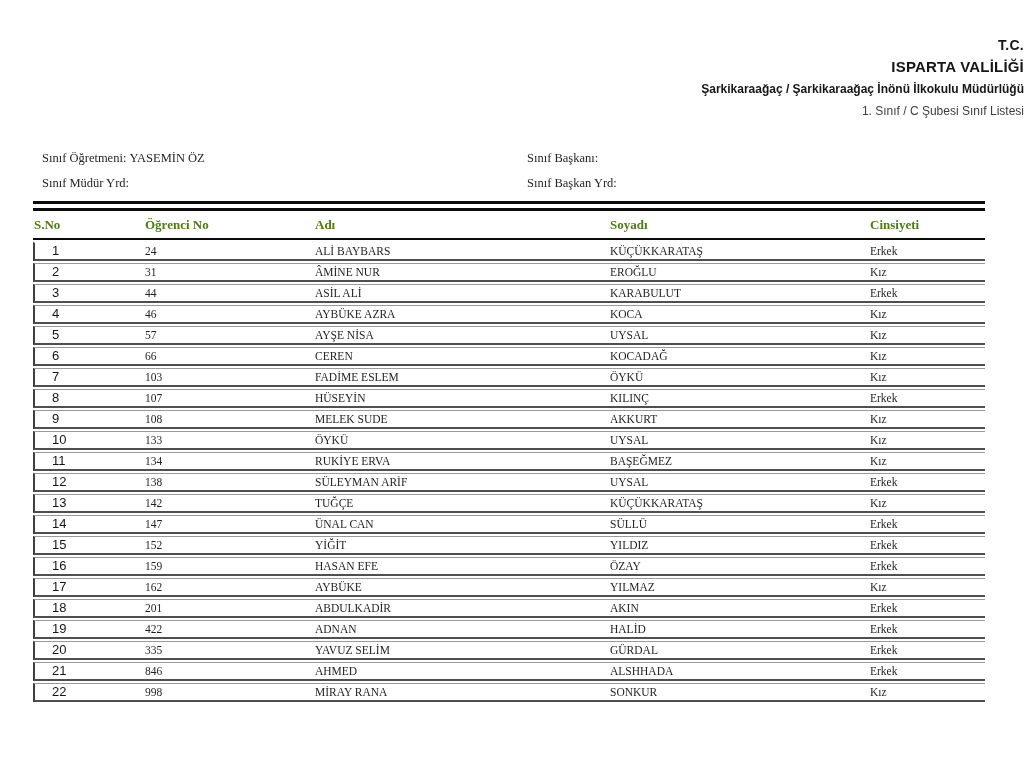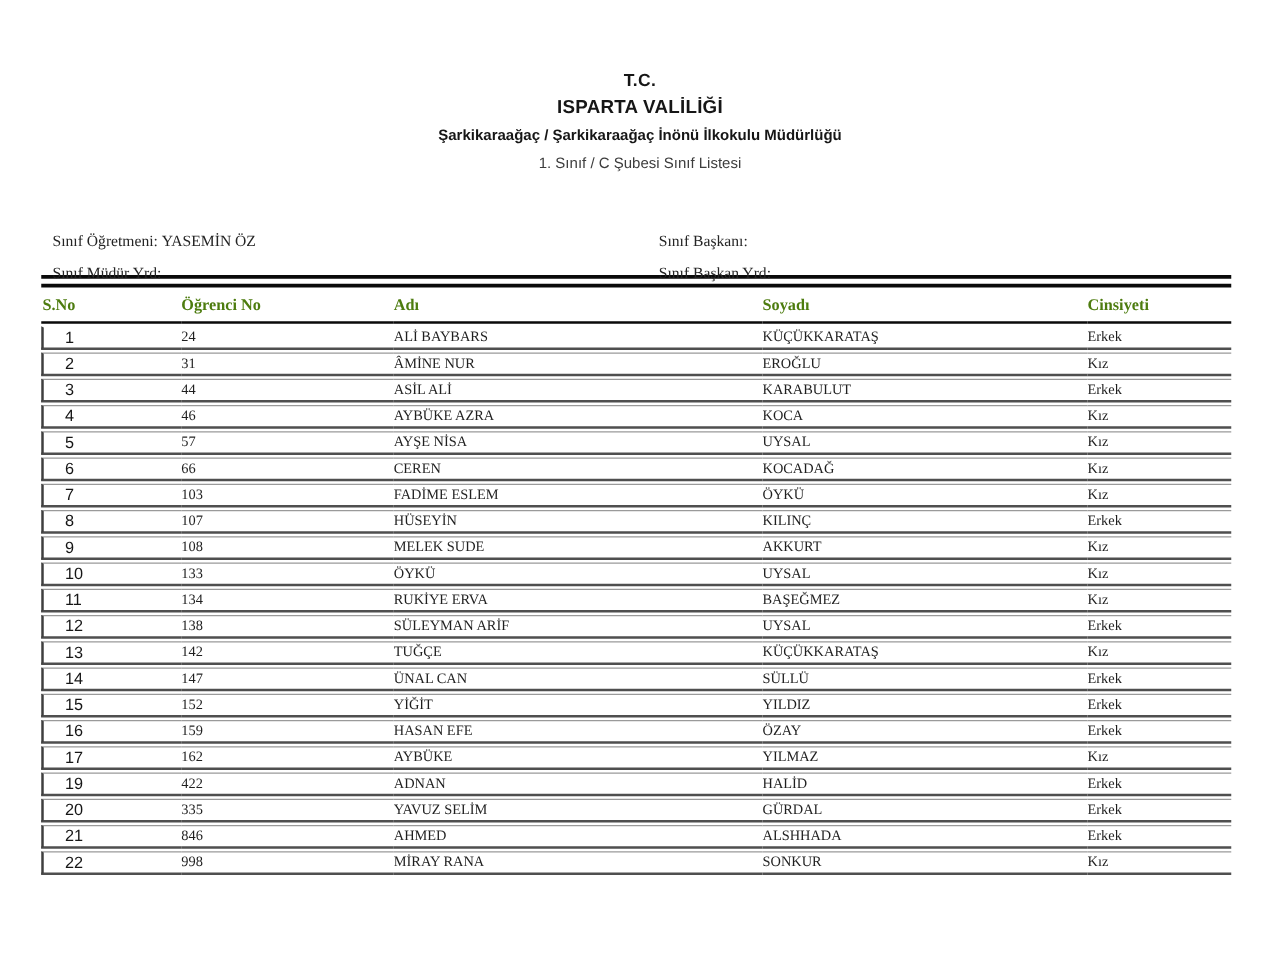--- a/index.html
+++ b/index.html
@@ -9,39 +9,39 @@
     width: 1024px;
     height: 763px;
     background: #ffffff;
     overflow: hidden;
     font-family: "Liberation Serif", serif;
     color: #1f1f1f;
   }
 
   
   .doc-header {
-    padding-top: 56px;
-    text-align: center;
+    padding-top: 37px;
+    text-align: right;
     font-family: "Liberation Sans", sans-serif;
     color: #161616;
   }
   .h-tc     { font-size: 14px; font-weight: bold; letter-spacing: .3px; }
   .h-gov    { font-size: 15px; font-weight: bold; margin-top: 5px; letter-spacing: .2px; }
   .h-school { font-size: 12px; font-weight: bold; margin-top: 7px; }
   .h-sub    { font-size: 12px; margin-top: 8px; color: #3d3d3d; font-weight: normal; }
 
   
   .info-section {
     position: relative;
     margin-top: 34px;
     height: 44px;
     font-size: 12.5px;
     color: #252525;
   }
-  .info-col { position: absolute; top: 16px; }
+  .info-col { position: absolute; top: 0; }
   .info-left  { left: 42px; }
   .info-right { left: 527px; }
   .info-line { height: 25px; line-height: 13px; white-space: nowrap; }
   .info-line .val { margin-left: 3px; }
 
   
   table.roster {
     margin: 5px 0 0 33px;
     width: 952px;
     table-layout: fixed;
@@ -241,20 +241,27 @@
           <td>Erkek</td>
         </tr>
         <tr>
           <td class="c-sno">17</td>
           <td>162</td>
           <td>AYBÜKE</td>
           <td>YILMAZ</td>
           <td>Kız</td>
         </tr>
         <tr>
+          <td class="c-sno">18</td>
+          <td>201</td>
+          <td>ABDULKADİR</td>
+          <td>AKIN</td>
+          <td>Erkek</td>
+        </tr>
+        <tr>
           <td class="c-sno">19</td>
           <td>422</td>
           <td>ADNAN</td>
           <td>HALİD</td>
           <td>Erkek</td>
         </tr>
         <tr>
           <td class="c-sno">20</td>
           <td>335</td>
           <td>YAVUZ SELİM</td>

